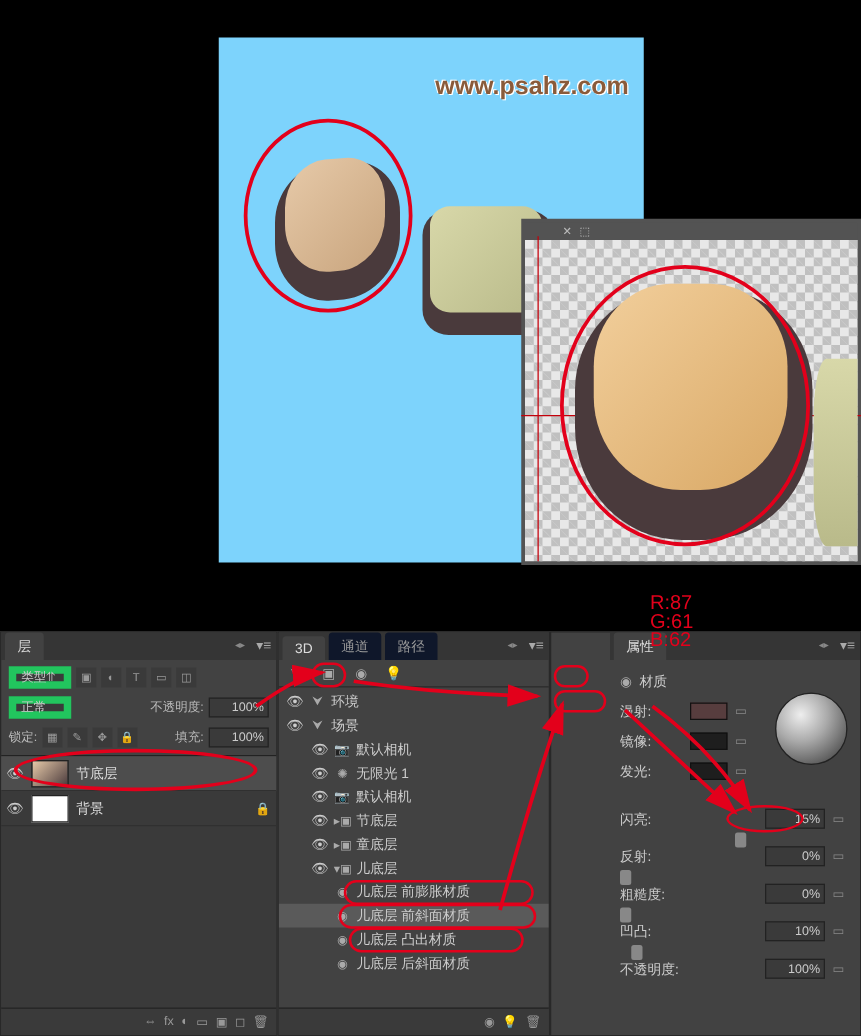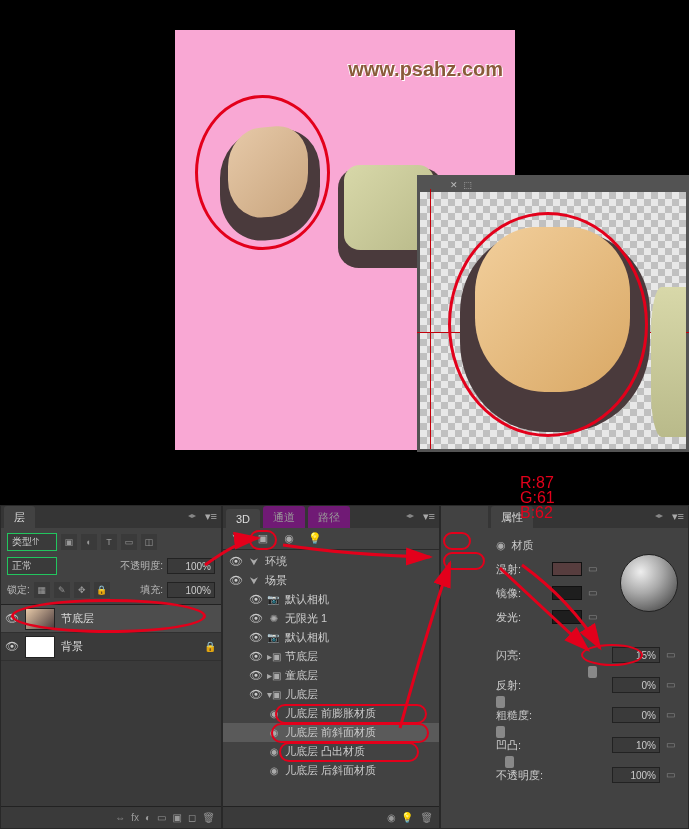--- a/index.html
+++ b/index.html
@@ -1,19 +1,19 @@
 <!DOCTYPE html>
 <html><head>
 <meta charset="utf-8">
 <style>
 * { margin: 0; padding: 0; box-sizing: border-box; font-family: "Microsoft YaHei", Arial, sans-serif; }
 body { background: #000; width: 689px; height: 829px; position: relative; overflow: hidden; }
 
 
-.canvas-area { position: absolute; left: 175px; top: 30px; width: 340px; height: 420px; background: #f9a8d4; }
+.canvas-area { position: absolute; left: 175px; top: 30px; width: 340px; height: 420px; background: #7dd3fc; }
 .canvas-area .watermark { position: absolute; top: 28px; right: 12px; color: #8a5b3a; font-size: 20px; font-weight: bold; text-shadow: 1px 1px 0 #fff, -1px -1px 0 #fff; }
 .canvas-area .red-oval-1 { position: absolute; left: 20px; top: 65px; width: 135px; height: 155px; border: 3px solid #e3001b; border-radius: 50%; }
 
 
 .shape { position: absolute; }
 .shape-1 { left: 35px; top: 85px; width: 110px; height: 130px; }
 .shape-bg { position: absolute; width: 100px; height: 110px; background: #4a3a3c; border-radius: 40% 40% 45% 45%; top: 15px; left: 10px; transform: skewY(-5deg); }
 .shape-fg { position: absolute; width: 80px; height: 90px; background: linear-gradient(135deg,#e6c9a8,#c9a57e); border-radius: 40% 40% 45% 45%; top: 12px; left: 18px; transform: skewY(-5deg); }
 .shape-2 { left: 155px; top: 120px; width: 120px; height: 120px; }
 .shape-2-bg { position: absolute; width: 105px; height: 100px; background: #4a3a3c; border-radius: 20%; top: 18px; left: 8px; }
@@ -34,29 +34,29 @@
 .checker .red-h { position: absolute; left: -3px; top: 140px; width: 272px; height: 1px; background: #c3000a; }
 .checker .red-v { position: absolute; left: 10px; top: -3px; width: 1px; height: 260px; background: #c3000a; }
 
 
 .panels-row { position: absolute; left: 0; bottom: 0; width: 689px; height: 324px; display: flex; background: #1d1d1d; }
 
 
 .panel { background: #424242; border: 1px solid #282828; display: flex; flex-direction: column; font-size: 11px; color: #ccc; }
 .tabrow { display: flex; height: 22px; background: #353535; align-items: flex-end; position: relative; }
 .tab { padding: 4px 10px 3px; background: #424242; color: #ddd; font-size: 11px; border-top-left-radius: 3px; border-top-right-radius: 3px; margin-left: 3px; }
-.tab.inactive { background: #701a75; color: #999; }
+.tab.inactive { background: #0f172a; color: #999; }
 .tabrow .menu-icon { position: absolute; right: 4px; top: 4px; color: #aaa; font-size: 11px; }
 .tabrow .chevrons { position: absolute; right: 25px; top: 5px; color: #888; font-size: 8px; }
 
 
 .layers-panel { width: 222px; }
 .layers-controls { padding: 4px 6px; display: flex; flex-direction: column; gap: 4px; }
 .ctrl-row { display: flex; align-items: center; gap: 4px; height: 20px; }
-.select { background: #3a3a3a; border: 1px solid #22c55e; color: #ccc; padding: 1px 4px; font-size: 10px; height: 18px; display: inline-flex; align-items: center; }
+.select { background: #3a3a3a; border: 6px solid #22c55e; color: #ccc; padding: 1px 4px; font-size: 10px; height: 18px; display: inline-flex; align-items: center; }
 .icon-btn { width: 16px; height: 16px; background: #3a3a3a; display: inline-flex; align-items: center; justify-content: center; font-size: 9px; color: #999; }
 .label-sm { font-size: 10px; color: #bbb; }
 .pct-input { background: #3a3a3a; border: 1px solid #222; width: 48px; height: 16px; font-size: 10px; color: #ccc; text-align: right; padding-right: 3px; display: inline-flex; align-items: center; justify-content: flex-end; }
 .layer-list { flex: 1; background: #3a3a3a; border-top: 1px solid #222; }
 .layer-row { display: flex; align-items: center; height: 28px; border-bottom: 1px solid #303030; padding: 0 4px; gap: 6px; }
 .layer-row.selected { background: #4d4d4d; }
 .eye { width: 14px; font-size: 11px; color: #ccc; }
 .thumb { width: 30px; height: 22px; background: #fff; border: 1px solid #222; }
 .layer-name { font-size: 11px; color: #ddd; }
 .layers-footer { height: 22px; background: #3a3a3a; border-top: 1px solid #222; display: flex; align-items: center; justify-content: flex-end; gap: 6px; padding: 0 6px; color: #999; font-size: 10px; }

